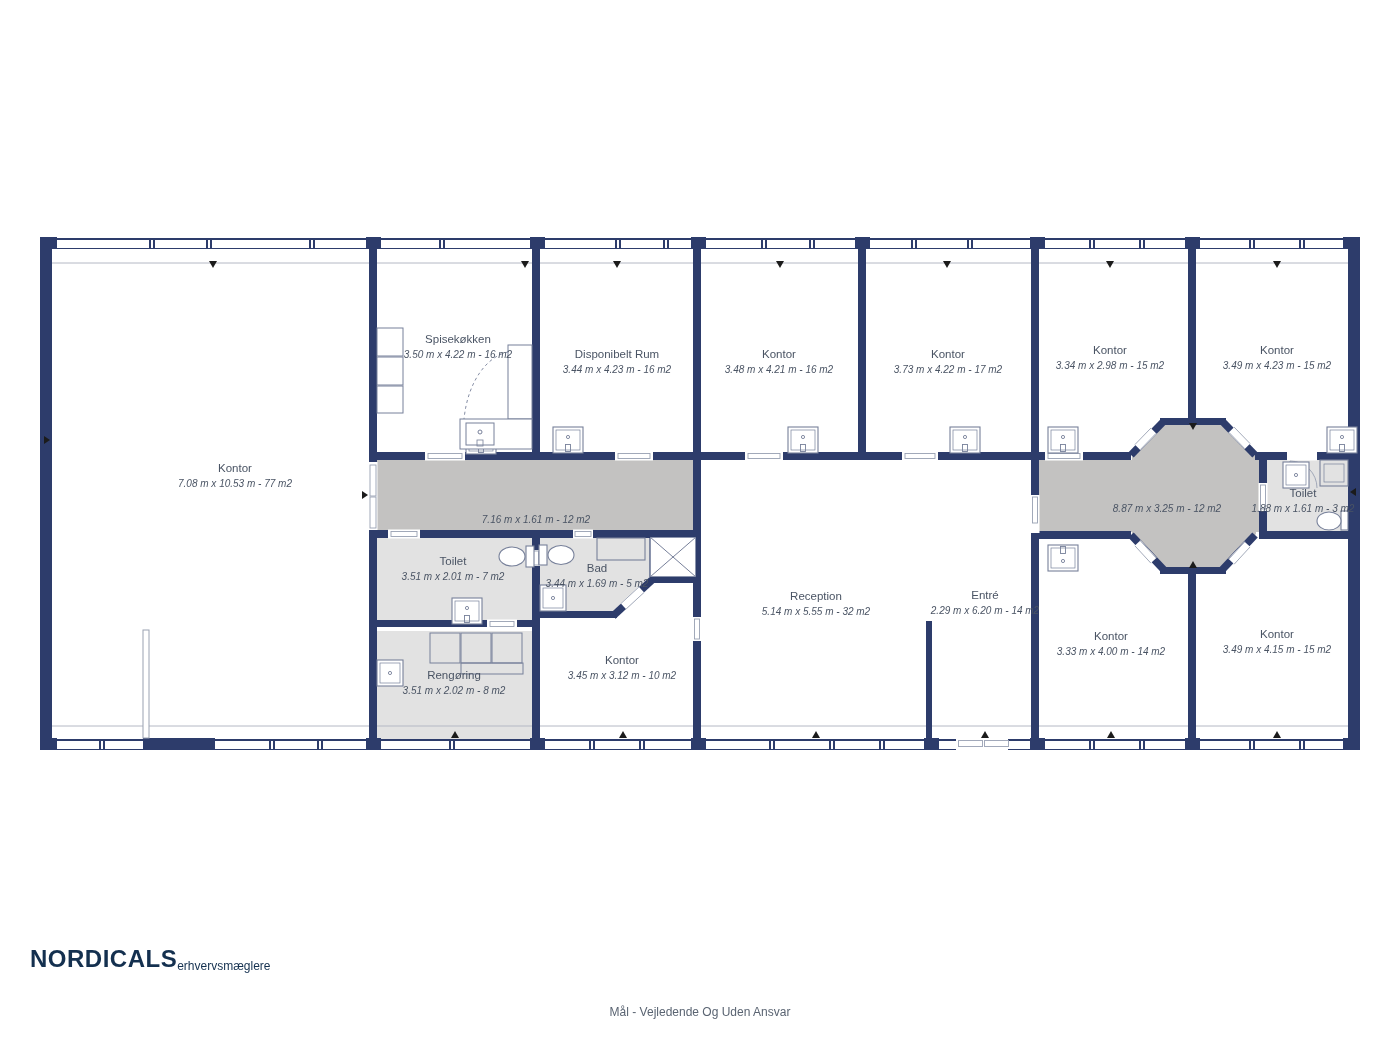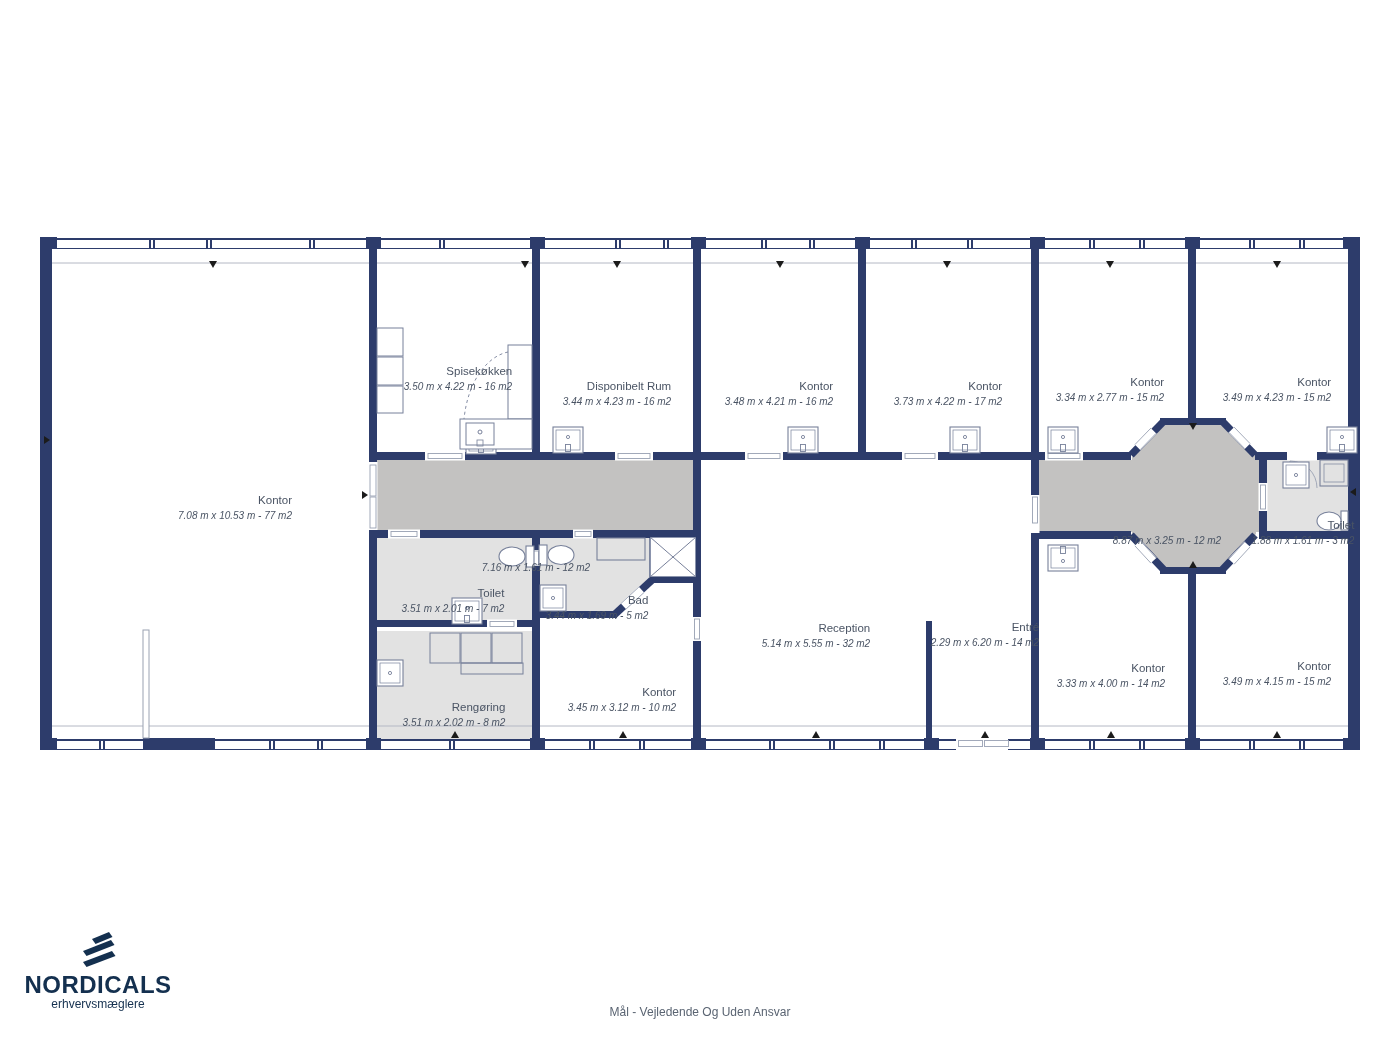--- a/index.html
+++ b/index.html
@@ -1,24 +1,24 @@
 <!DOCTYPE html>
 <html><head>
 <meta charset="utf-8">
 <style>
   html,body{margin:0;padding:0;background:#ffffff;}
   .stage{position:relative;width:1400px;height:1050px;background:#ffffff;overflow:hidden;
          font-family:"Liberation Sans", sans-serif;}
   .plan-svg{position:absolute;left:0;top:0;}
-  .room-label{position:absolute;transform:translate(-50%,-50%);text-align:right;
-              white-space:nowrap;line-height:15px;font-size:11.5px;color:#4a5464;margin-top:32px;}
+  .room-label{position:absolute;transform:translate(-50%,-50%);text-align:center;
+              white-space:nowrap;line-height:15px;font-size:11.5px;color:#4a5464;}
   .room-label .rn{font-size:11.5px;}
   .room-label .rd{font-size:10px;font-style:italic;}
-  .logo{position:absolute;left:30px;top:928px;width:136px;display:flex;flex-direction:column;
-        align-items:center;}
+  .logo{position:absolute;left:30px;top:928px;width:136px;display:flex;flex-direction:row;
+        align-items:flex-end;}
   .logo-text{font-size:24px;font-weight:800;color:#14304f;letter-spacing:0.5px;line-height:26px;}
   .logo-tagline{font-size:12px;color:#14304f;line-height:12px;}
   .footer{position:absolute;left:0;right:0;top:1005px;text-align:center;font-size:12px;
           color:#5a6472;}
 </style>
 </head>
 <body>
 
 <div class="stage">
 
@@ -396,27 +396,27 @@
   <div class="room-label" style="left:779px;top:362px">
     <div class="rn">Kontor</div>
     <div class="rd">3.48 m x 4.21 m - 16 m2</div>
   </div>
   <div class="room-label" style="left:948px;top:362px">
     <div class="rn">Kontor</div>
     <div class="rd">3.73 m x 4.22 m - 17 m2</div>
   </div>
   <div class="room-label" style="left:1110px;top:358px">
     <div class="rn">Kontor</div>
-    <div class="rd">3.34 m x 2.77 m - 15 m2</div>
+    <div class="rd">3.34 m x 2.98 m - 15 m2</div>
   </div>
   <div class="room-label" style="left:1277px;top:358px">
     <div class="rn">Kontor</div>
     <div class="rd">3.49 m x 4.23 m - 15 m2</div>
   </div>
-  <div class="room-label" style="left:536px;top:535px">
+  <div class="room-label" style="left:536px;top:519px">
     <div class="rd">7.16 m x 1.61 m - 12 m2</div>
   </div>
   <div class="room-label" style="left:453px;top:569px">
     <div class="rn">Toilet</div>
     <div class="rd">3.51 m x 2.01 m - 7 m2</div>
   </div>
   <div class="room-label" style="left:597px;top:576px">
     <div class="rn">Bad</div>
     <div class="rd">3.44 m x 1.69 m - 5 m2</div>
   </div>

